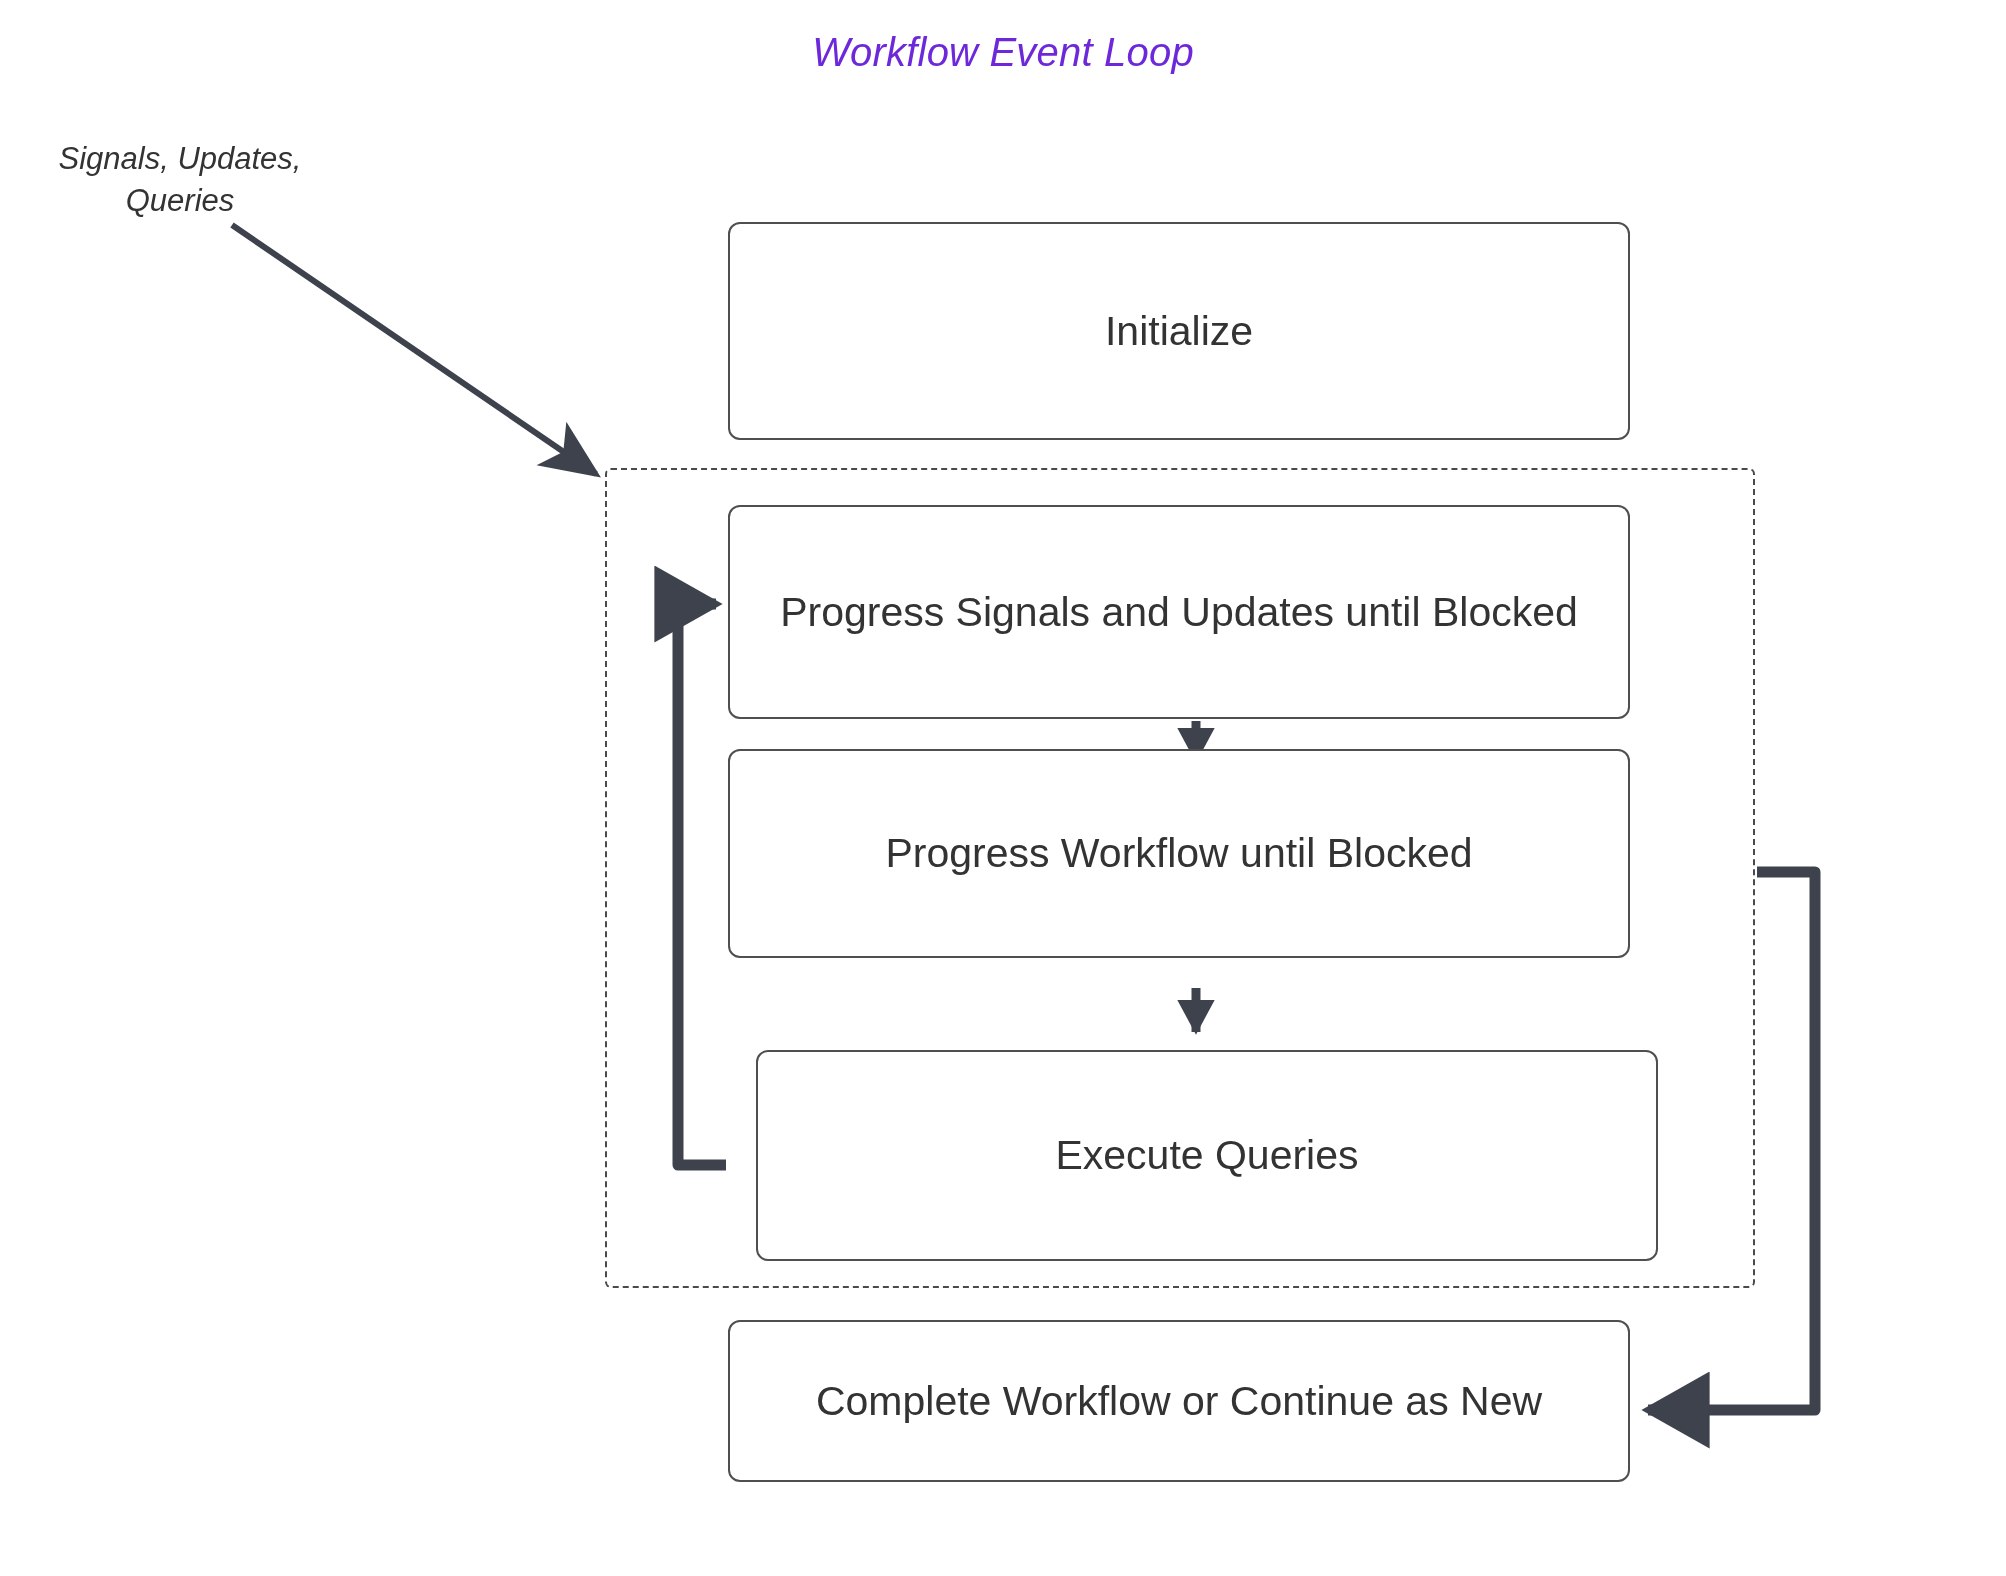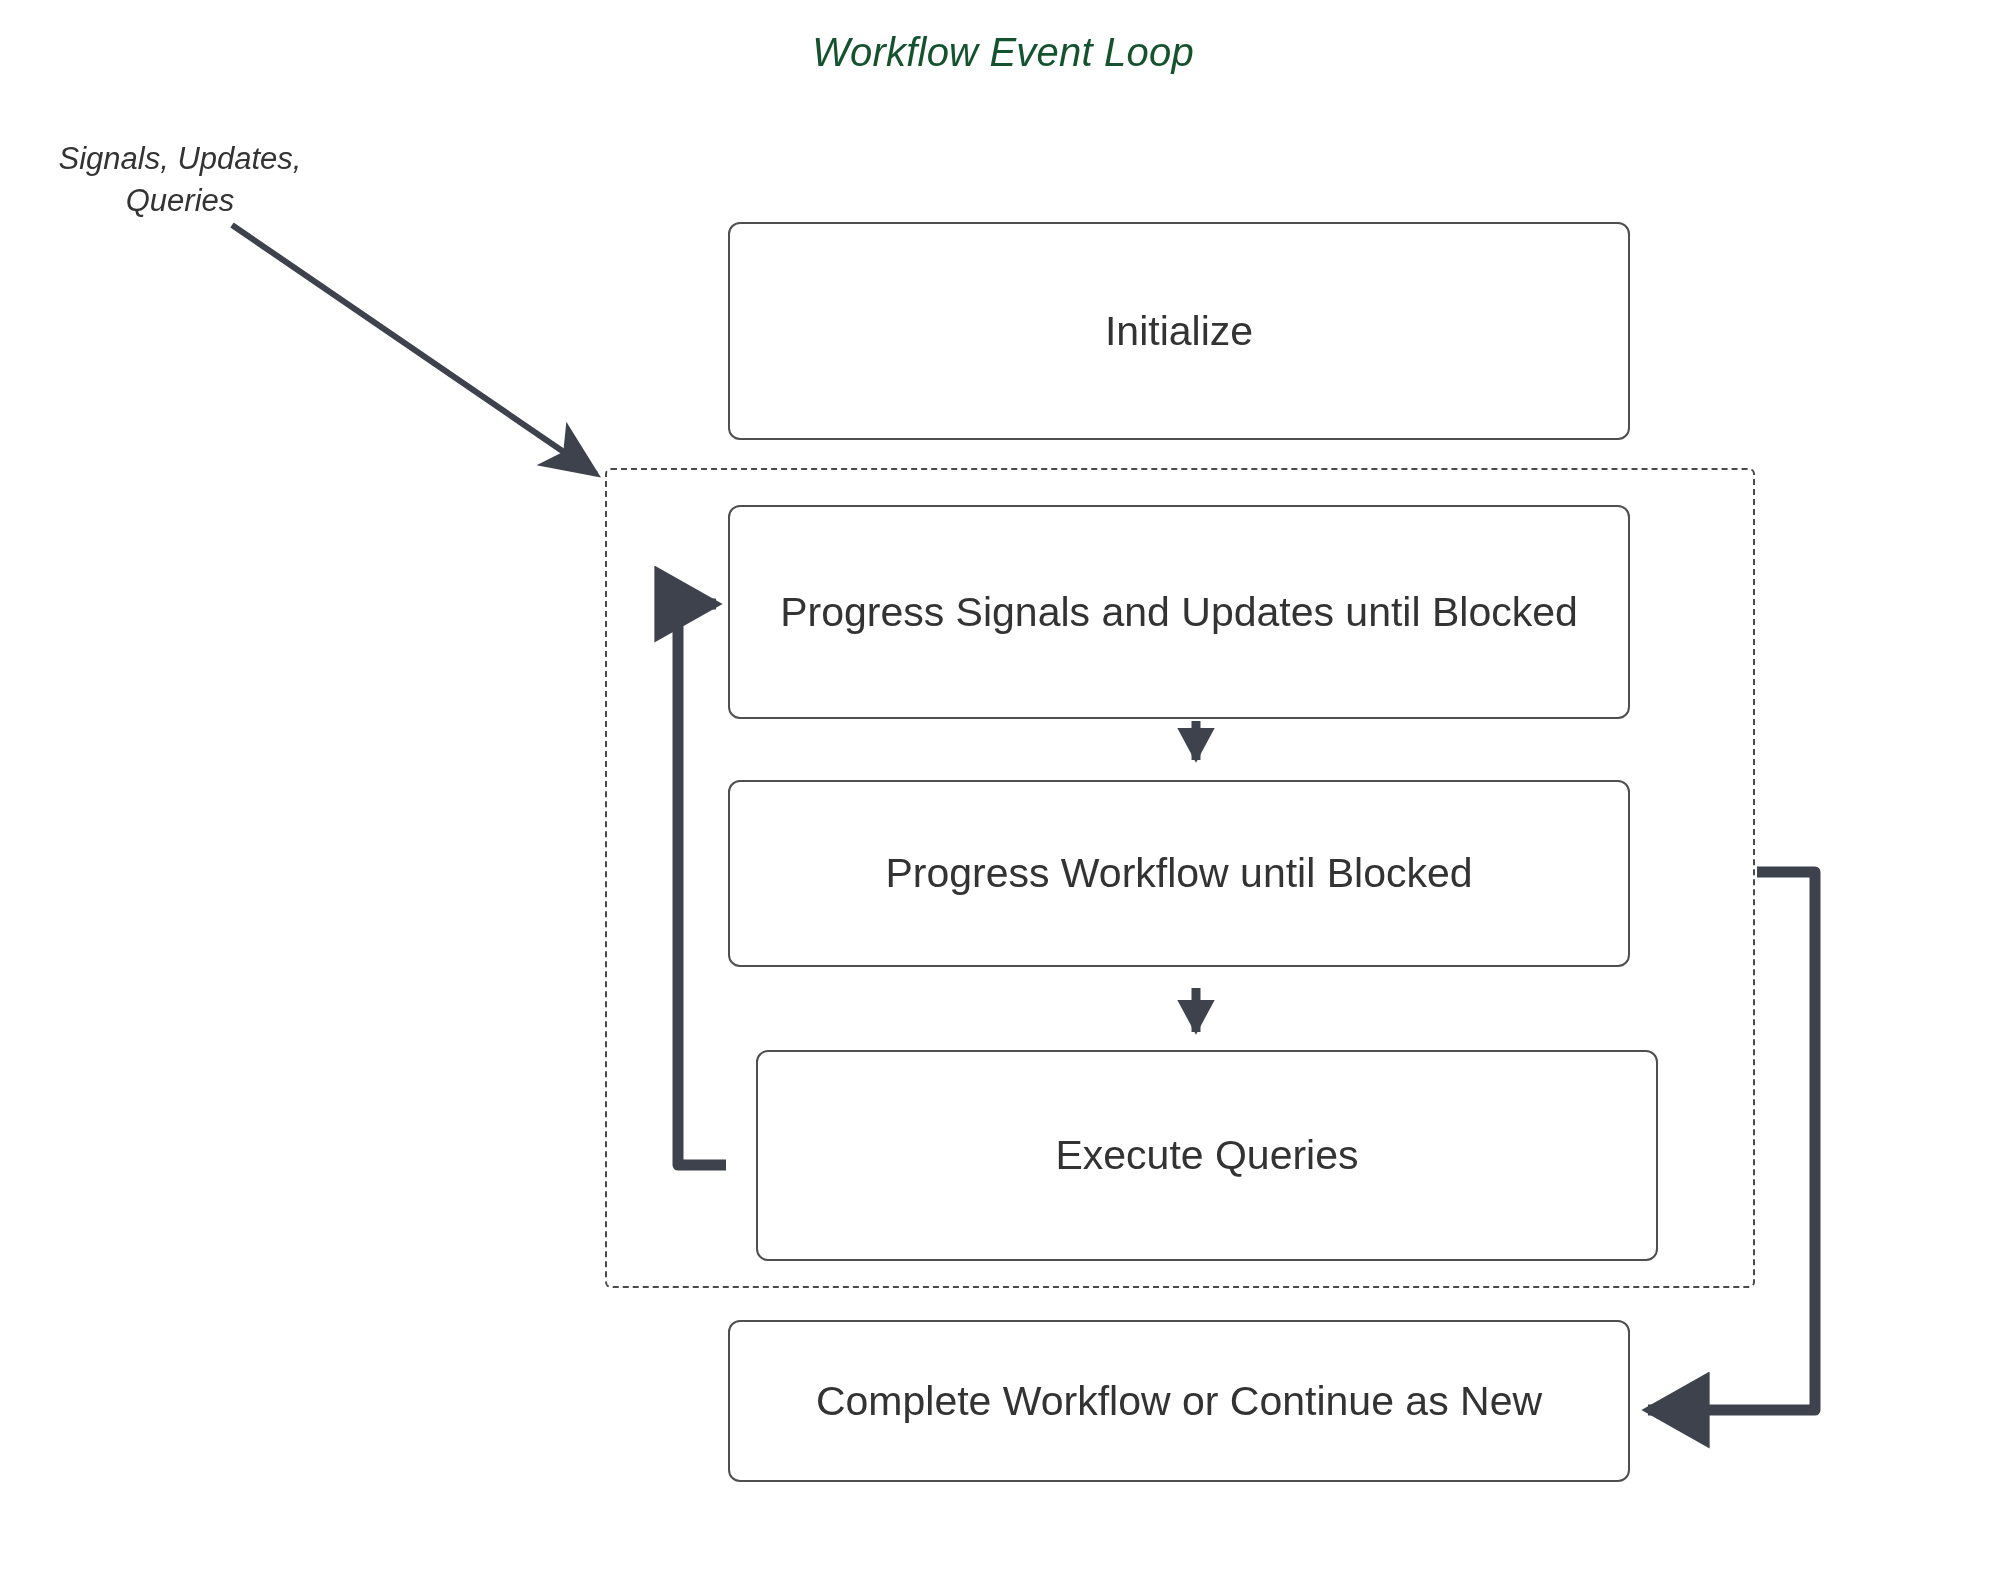--- a/index.html
+++ b/index.html
@@ -28,21 +28,21 @@
     pointer-events: none;
   }
   .diagram-title {
     position: absolute;
     left: 0;
     top: 30px;
     width: 2006px;
     text-align: center;
     font-style: italic;
     font-size: 40px;
-    color: #14532d;
+    color: #6d28d9;
     letter-spacing: 0.2px;
   }
   .input-label {
     position: absolute;
     left: 20px;
     top: 138px;
     width: 320px;
     text-align: center;
     font-size: 31px;
     line-height: 42px;
@@ -74,21 +74,21 @@
     justify-content: center;
   }
   .node-label {
     font-size: 41px;
     color: #333333;
     text-align: center;
     padding: 0 24px;
   }
   #node-initialize   { top: 222px;  height: 218px; }
   #node-progress-signals { top: 505px;  height: 214px; }
-  #node-progress-workflow { top: 780px;  height: 187px; }
+  #node-progress-workflow { top: 749px;  height: 209px; }
   #node-execute-queries  { top: 1050px; height: 211px; margin-left: 28px; }
   #node-complete-workflow { top: 1320px; height: 162px; }
 </style>
 </head>
 <body>
 
 <div id="canvas">
 
   <div class="diagram-title">Workflow Event Loop</div>
 

